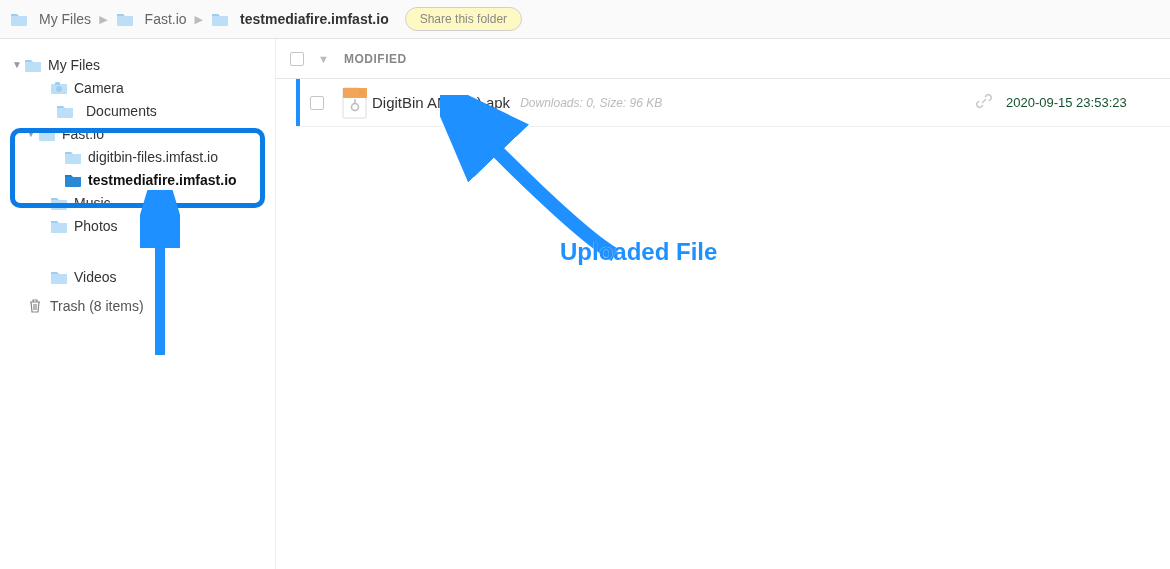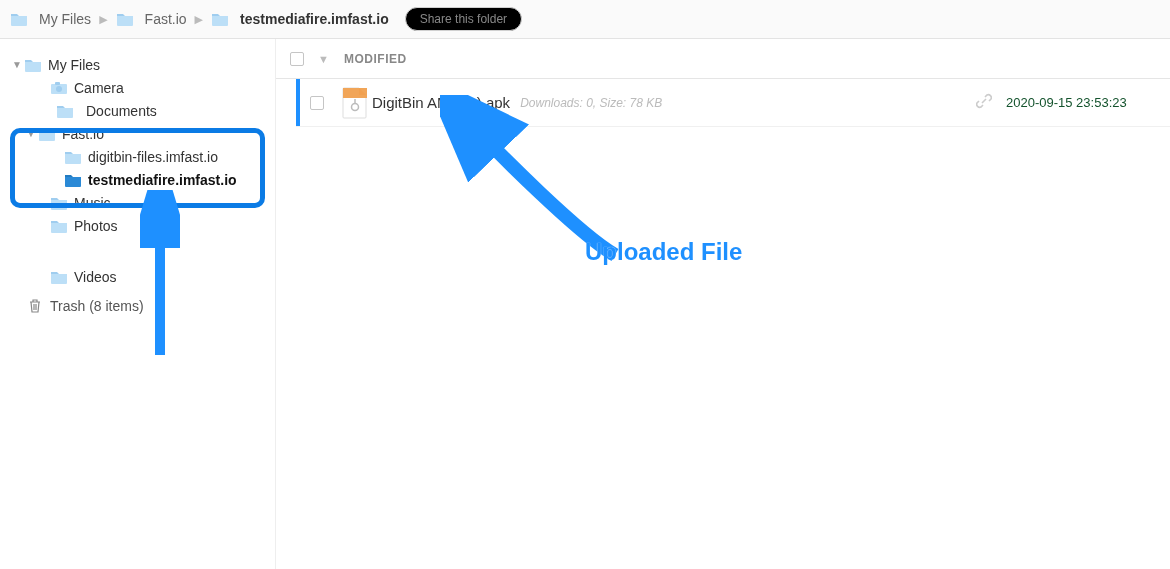--- a/index.html
+++ b/index.html
@@ -3,21 +3,21 @@
 <meta charset="utf-8">
 <style>
   * { box-sizing: border-box; margin: 0; padding: 0; }
   body { font-family: -apple-system, BlinkMacSystemFont, "Segoe UI", Helvetica, Arial, sans-serif; font-size: 14px; color: #333; background: #fff; width: 1170px; height: 569px; overflow: hidden; position: relative; }
 
   
   .breadcrumb { height: 39px; border-bottom: 1px solid #e3e3e3; background: #fafafa; display: flex; align-items: center; padding: 0 10px; gap: 6px; }
   .bc-item { display: flex; align-items: center; gap: 5px; color: #666; cursor: pointer; }
   .bc-item.active { color: #333; font-weight: bold; }
   .bc-sep { color: #bbb; font-size: 11px; padding: 0 2px; }
-  .share-btn { margin-left: 10px; border: 1px solid #d0d0d0; border-radius: 14px; padding: 4px 14px; font-size: 12px; color: #888; background: #000000; cursor: pointer; }
+  .share-btn { margin-left: 10px; border: 1px solid #d0d0d0; border-radius: 14px; padding: 4px 14px; font-size: 12px; color: #888; background: #fef9c3; cursor: pointer; }
 
   
   .main { display: flex; height: calc(100% - 39px); }
   .sidebar { width: 275px; padding: 14px 6px 6px 6px; position: relative; }
   .content { flex: 1; border-left: 1px solid #eee; }
 
   
   .tree-row { display: flex; align-items: center; height: 23px; cursor: pointer; border-radius: 3px; padding-right: 6px; }
   .tree-row.selected { background: transparent; font-weight: bold; color: #111; }
   .tree-row.selected .folder-icon path.body { fill: #2a89d6; }
@@ -205,21 +205,21 @@
       <span class="ic">
         <svg class="file-thumb" viewBox="0 0 26 32">
           <path d="M2 1h15l7 7v22a1 1 0 0 1-1 1H2a1 1 0 0 1-1-1V2a1 1 0 0 1 1-1z" fill="#fff" stroke="#ddd"></path>
           <path d="M17 1v7h7" fill="#f0a04f"></path>
           <rect x="1" y="1" width="24" height="10" fill="#f0a04f" opacity="0.95"></rect>
           <circle cx="13" cy="20" r="3.5" fill="none" stroke="#bbb" stroke-width="1.5"></circle>
           <line x1="13" y1="12" x2="13" y2="17" stroke="#bbb" stroke-width="1.5"></line>
         </svg>
       </span>
       <span class="name">DigitBin AMP (1).apk</span>
-      <span class="meta">Downloads: 0, Size: 78 KB</span>
+      <span class="meta">Downloads: 0, Size: 96 KB</span>
       <span class="grow"></span>
       <span class="link">
         <svg width="16" height="16" viewBox="0 0 16 16">
             <path fill="none" stroke="#ccc" stroke-width="1.6" d="M6 10l4-4M7 12l-2 2a3 3 0 0 1-4-4l2-2M9 4l2-2a3 3 0 0 1 4 4l-2 2"></path>
           </svg>
       </span>
       <span class="date">2020-09-15 23:53:23</span>
     </div>
   </div>
 </div>
@@ -237,13 +237,13 @@
 
 <svg class="arrow-svg" style="left:440px; top:95px;" width="190" height="170" viewBox="0 0 190 170">
   <defs>
       <marker id="ah2" markerWidth="8" markerHeight="8" refX="4" refY="3" orient="auto">
         <path d="M0 0L8 3L0 6z" fill="#1e90ff"></path>
       </marker>
     </defs>
   <path d="M175 160 C 140 140, 60 60, 20 18" stroke="#1e90ff" stroke-width="14" fill="none" marker-end="url(#ah2)"></path>
 </svg>
 
-<div class="anno-label" style="left:585px; top:238px;">Uploaded File</div>
+<div class="anno-label" style="left:560px; top:238px;">Uploaded File</div>
 
 </body></html>

